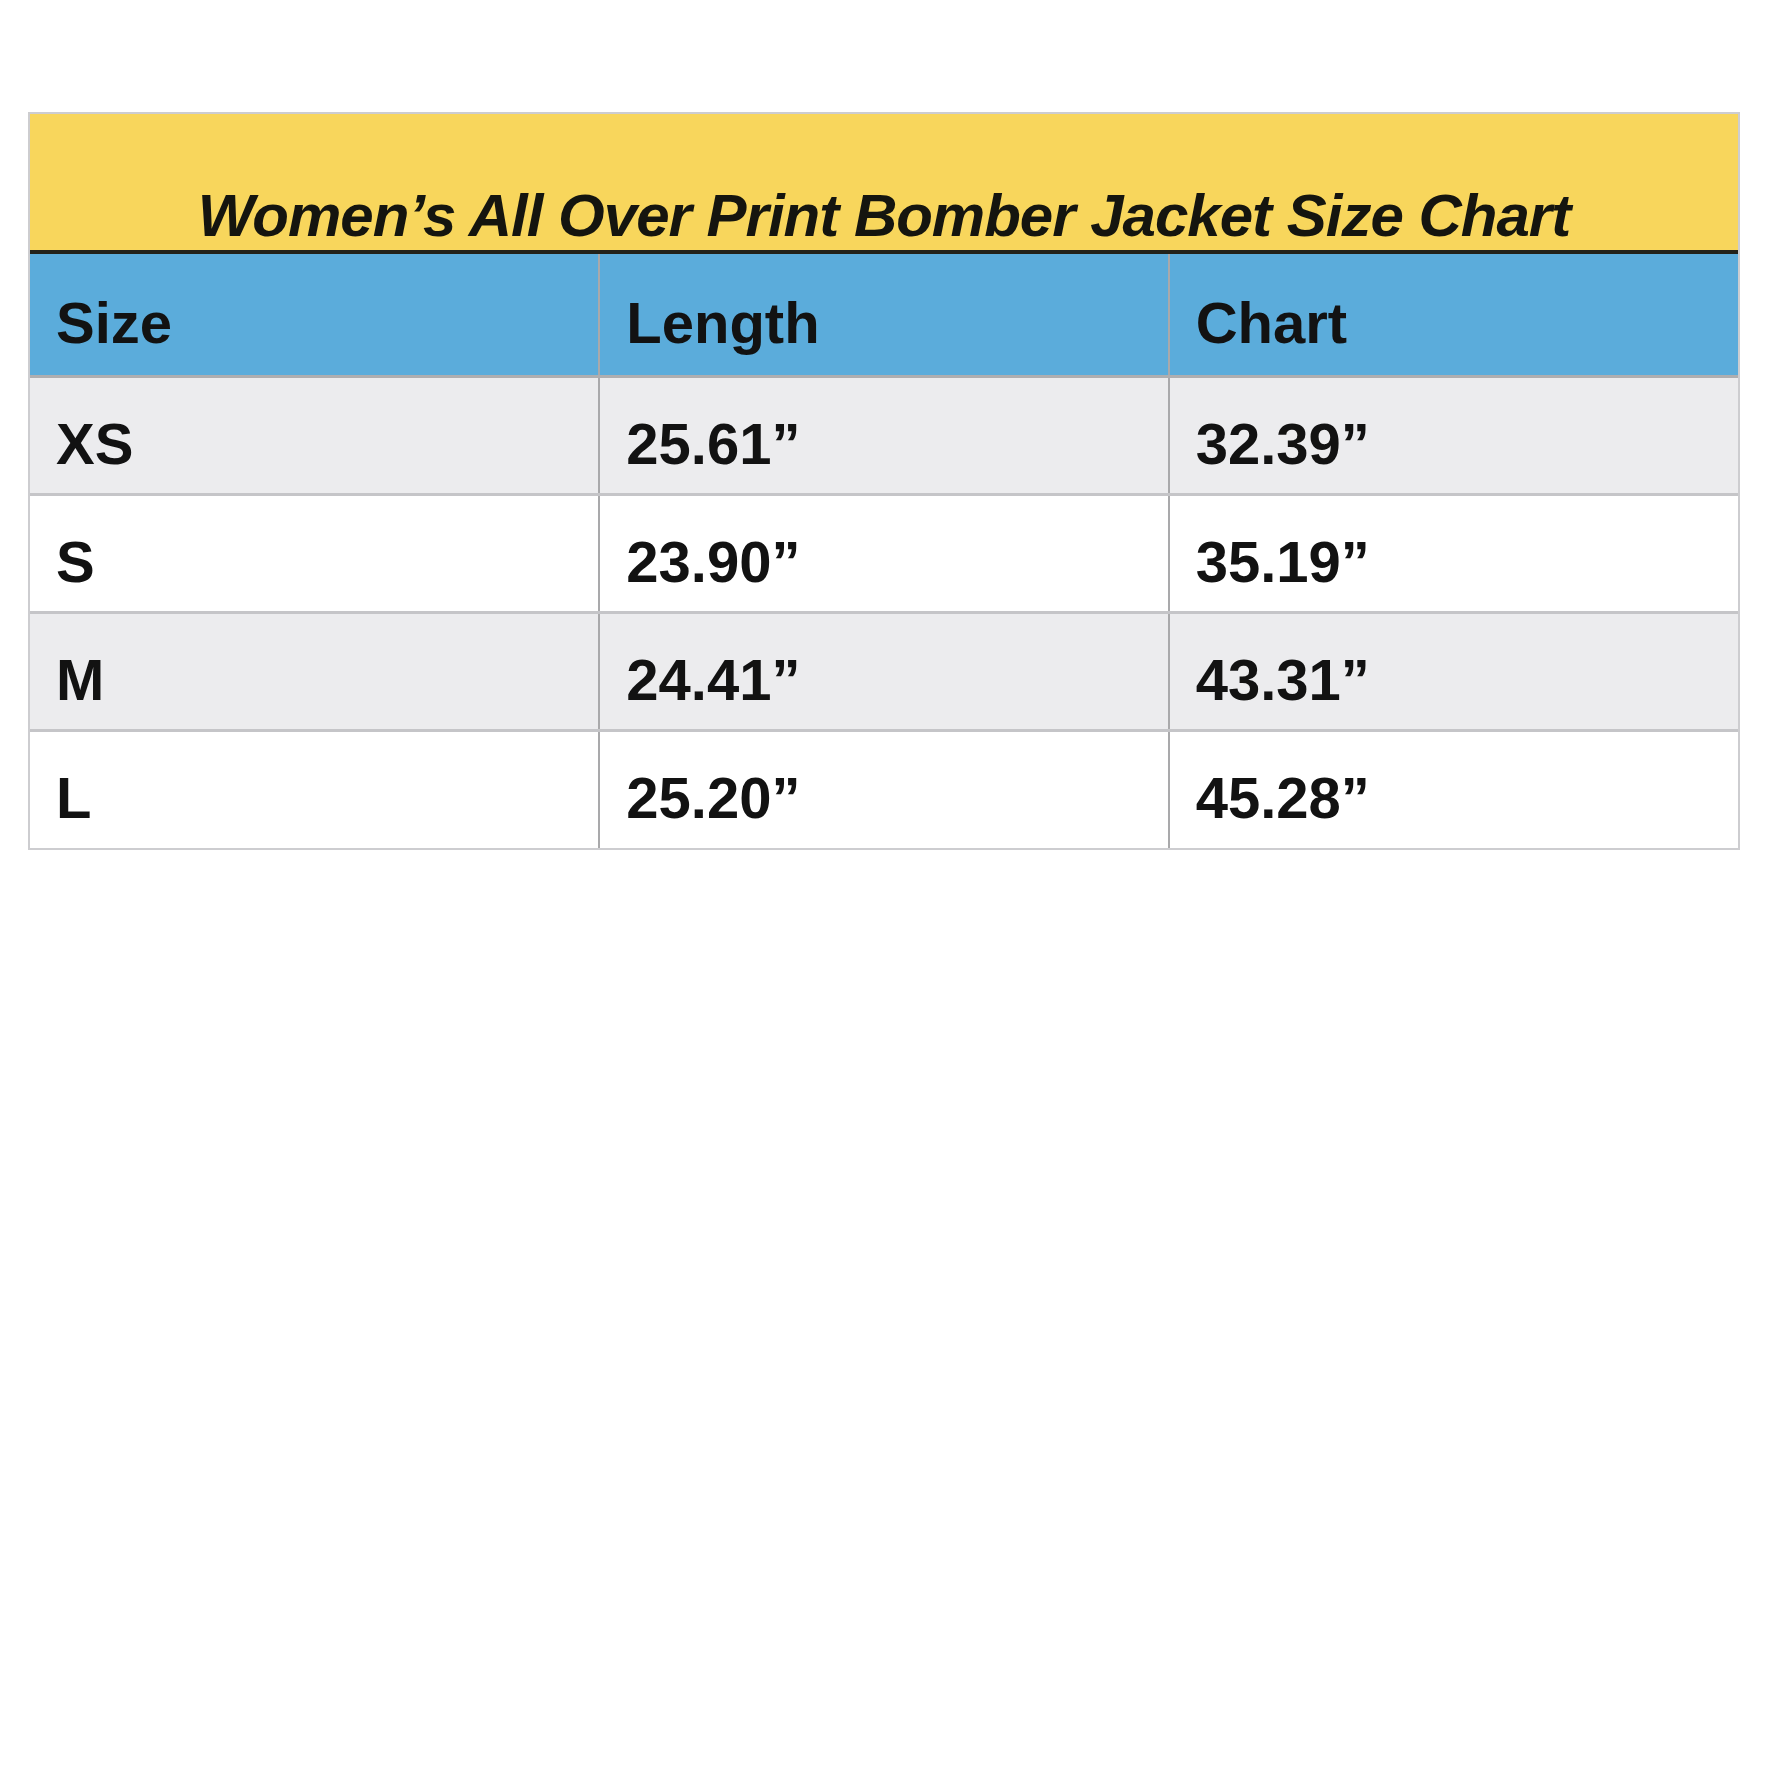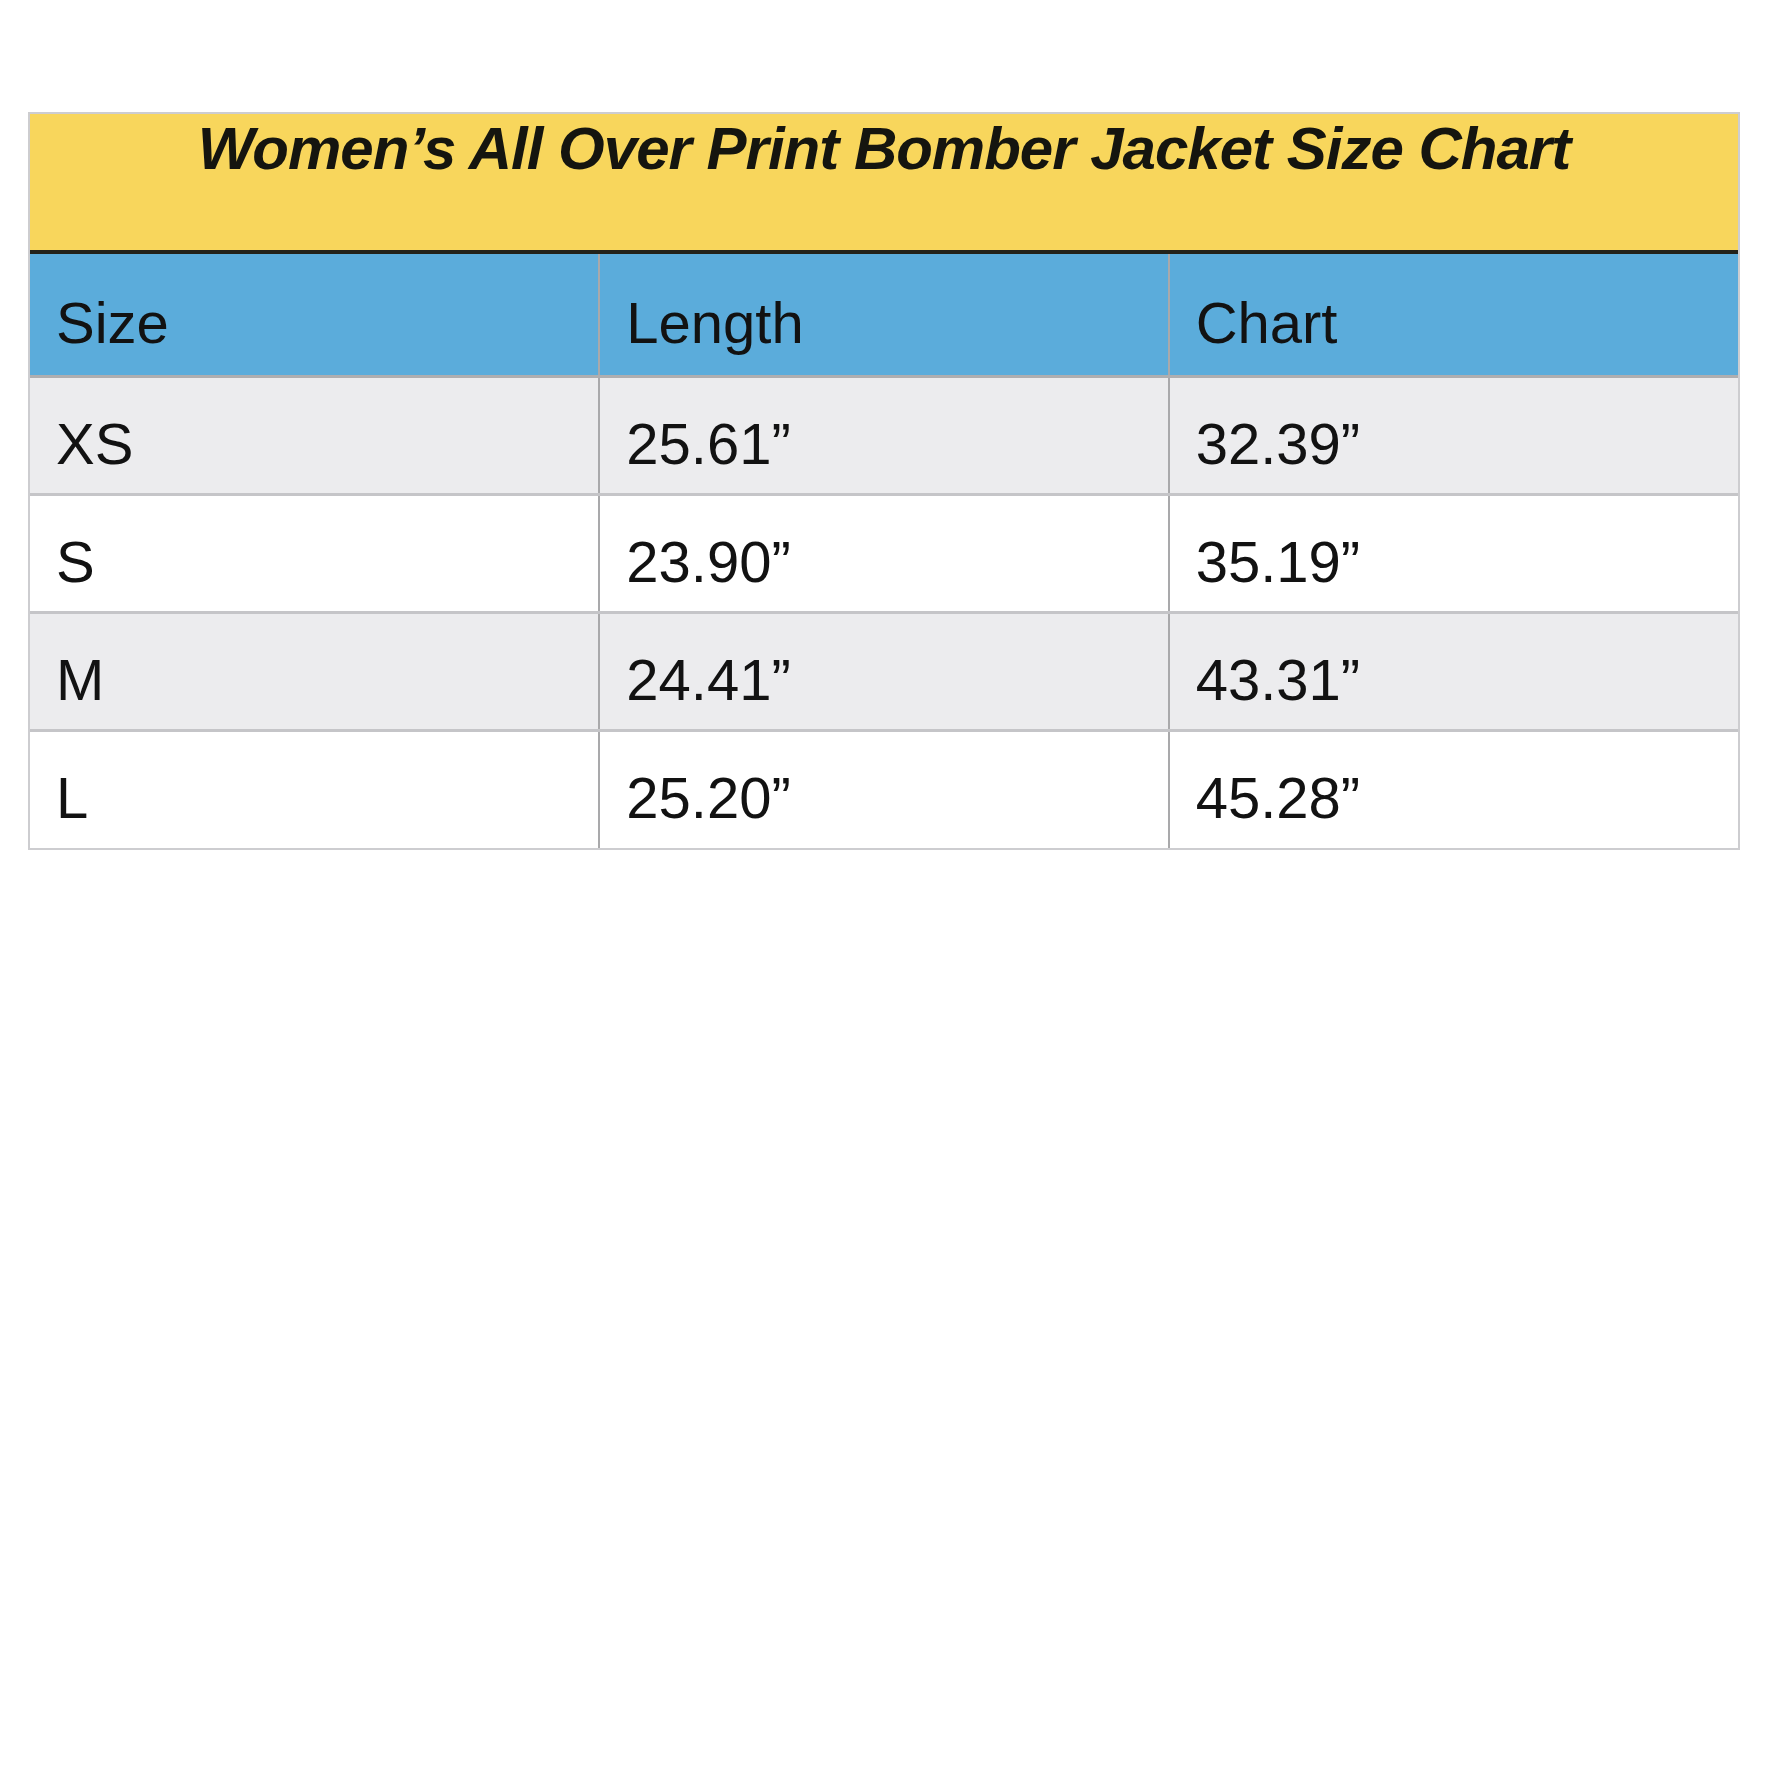--- a/index.html
+++ b/index.html
@@ -28,21 +28,21 @@
     border:2px solid #cdcdd0;
     box-sizing:border-box;
     background:#fff;
   }
   .title-bar{
     height:136px;
     background:var(--title-bg);
     border-bottom:4px solid var(--title-underline);
     box-sizing:content-box;
     display:flex;
-    align-items:flex-start;
+    align-items:flex-end;
     justify-content:center;
   }
   .title-bar .title-text{
     font-size:60px;
     font-weight:700;
     font-style:italic;
     letter-spacing:-1px;
     white-space:nowrap;
     color:#15150f;
   }
@@ -52,21 +52,21 @@
     table-layout:fixed;
   }
   table.size-table th,
   table.size-table td{
     box-sizing:border-box;
     width:33.333%;
     text-align:left;
     vertical-align:middle;
     padding:16px 0 0 26px;
     font-size:58px;
-    font-weight:400;
+    font-weight:700;
     color:var(--text);
     overflow:hidden;
     white-space:nowrap;
   }
   table.size-table thead th{
     height:122px;
     background:var(--header-bg);
     border-bottom:3px solid #aeaeb0;
   }
   table.size-table td{

